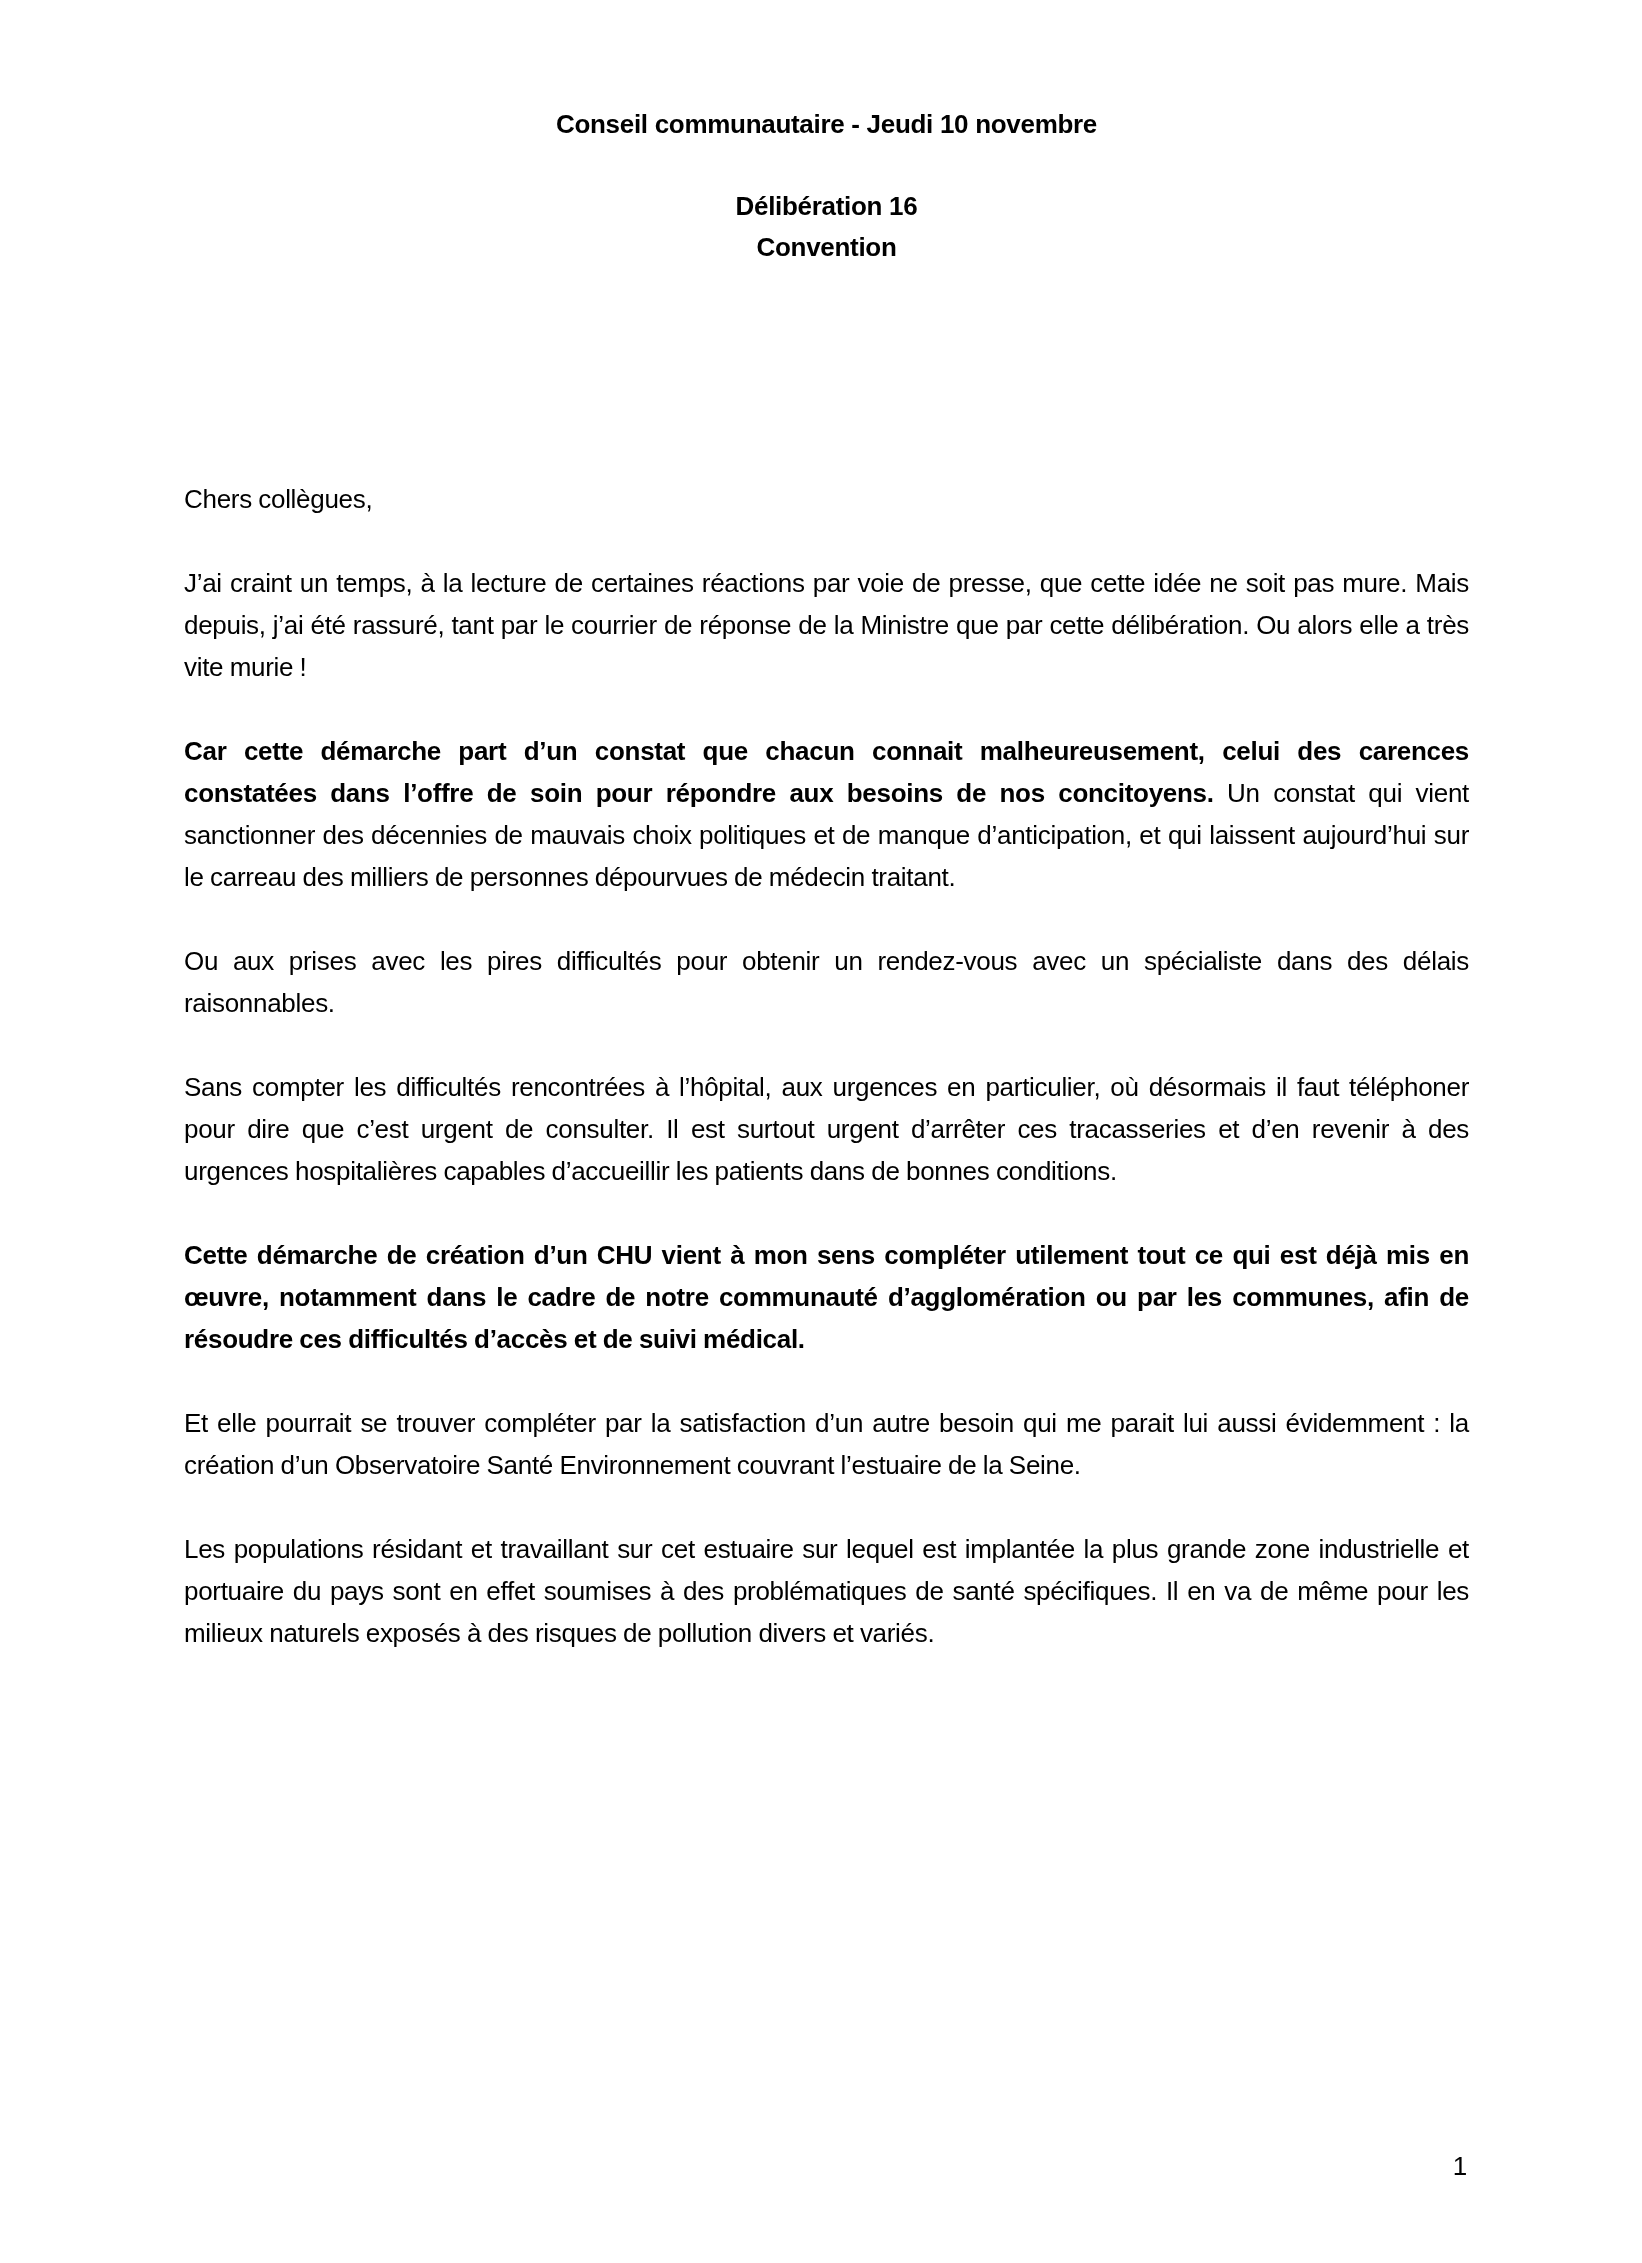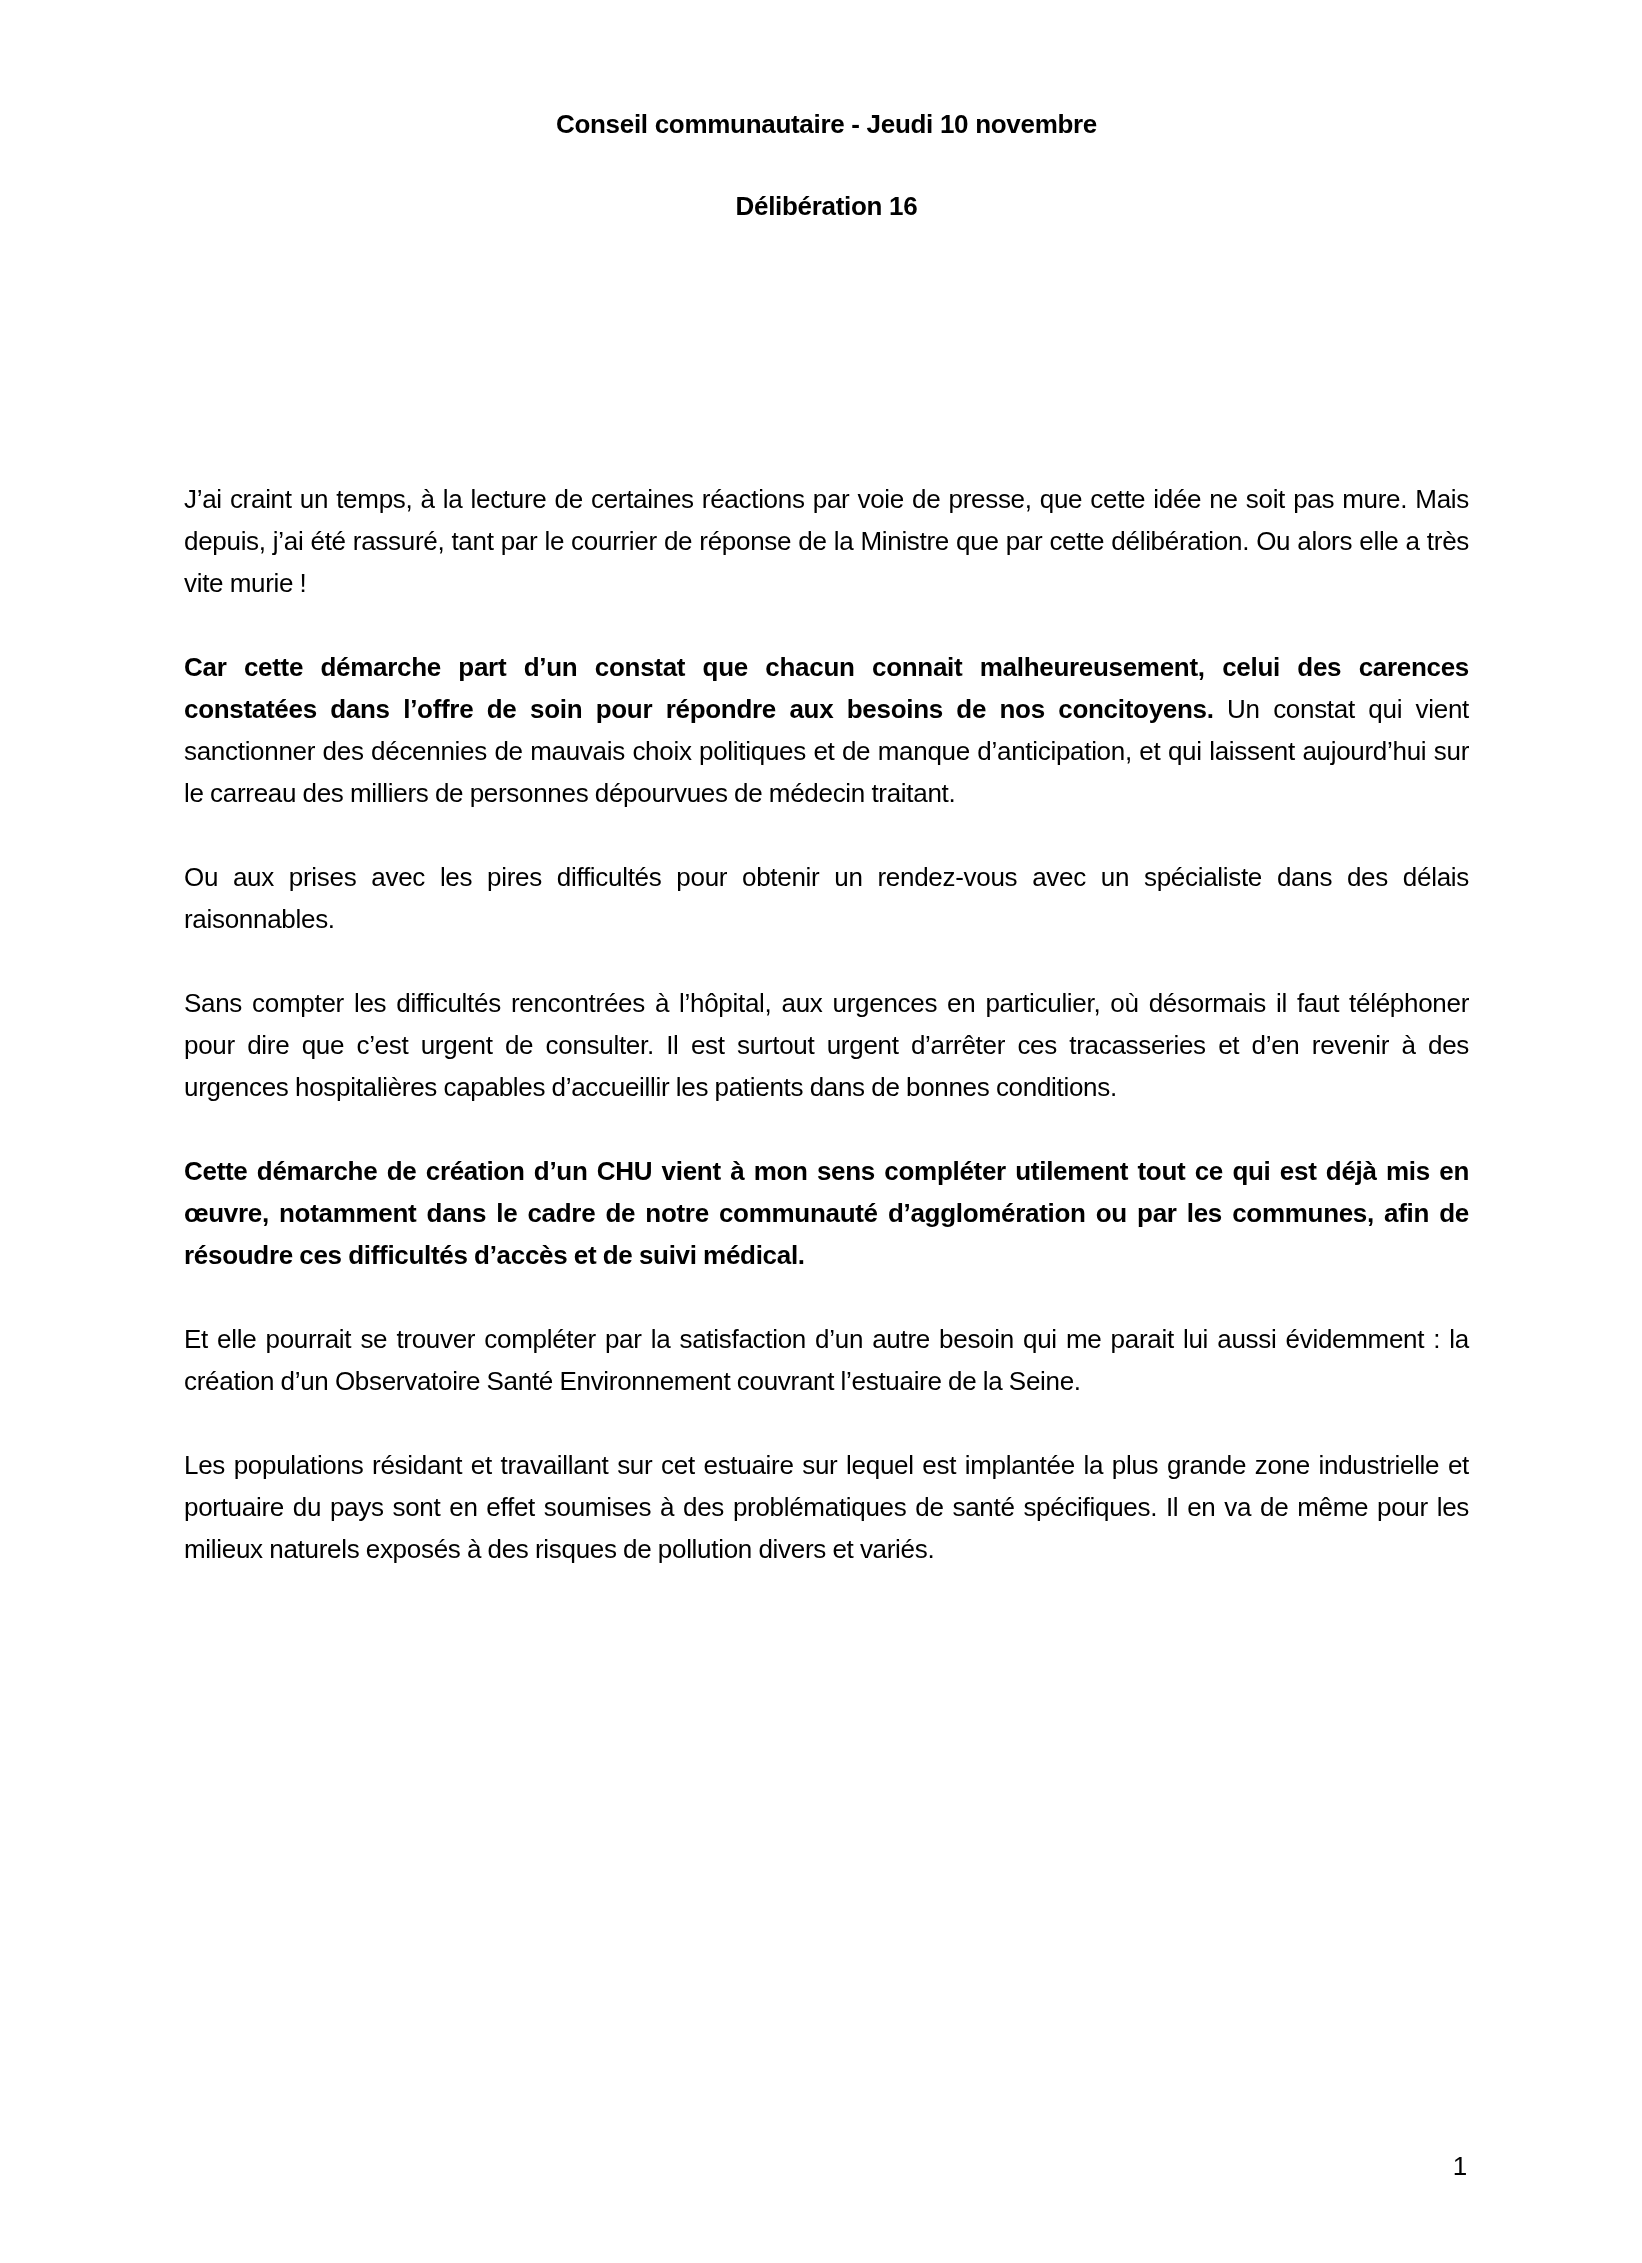--- a/index.html
+++ b/index.html
@@ -71,24 +71,26 @@
 <body>
 
 <div class="page">
 
   <div class="header h-title">
     <span class="line">Conseil communautaire - Jeudi 10 novembre</span>
   </div>
 
   <div class="header h-block">
     <span class="line">Délibération 16</span>
+    <span class="line">Convention</span>
   </div>
 
 
   <div class="body">
+    <p class="salutation">Chers collègues,</p>
 
 
     <p><span class="bold"></span><span>J’ai craint un temps, à la lecture de certaines réactions par voie de presse, que cette idée ne soit pas mure. Mais depuis, j’ai été rassuré, tant par le courrier de réponse de la Ministre que par cette délibération. Ou alors elle a très vite murie !</span></p>
 
     <p><span class="bold">Car cette démarche part d’un constat que chacun connait malheureusement, celui des carences constatées dans l’offre de soin pour répondre aux besoins de nos concitoyens.</span><span> Un constat qui vient sanctionner des décennies de mauvais choix politiques et de manque d’anticipation, et qui laissent aujourd’hui sur le carreau des milliers de personnes dépourvues de médecin traitant.</span></p>
 
     <p><span class="bold"></span><span>Ou aux prises avec les pires difficultés pour obtenir un rendez-vous avec un spécialiste dans des délais raisonnables.</span></p>
 
     <p><span class="bold"></span><span>Sans compter les difficultés rencontrées à l’hôpital, aux urgences en particulier, où désormais il faut téléphoner pour dire que c’est urgent de consulter. Il est surtout urgent d’arrêter ces tracasseries et d’en revenir à des urgences hospitalières capables d’accueillir les patients dans de bonnes conditions.</span></p>
 

